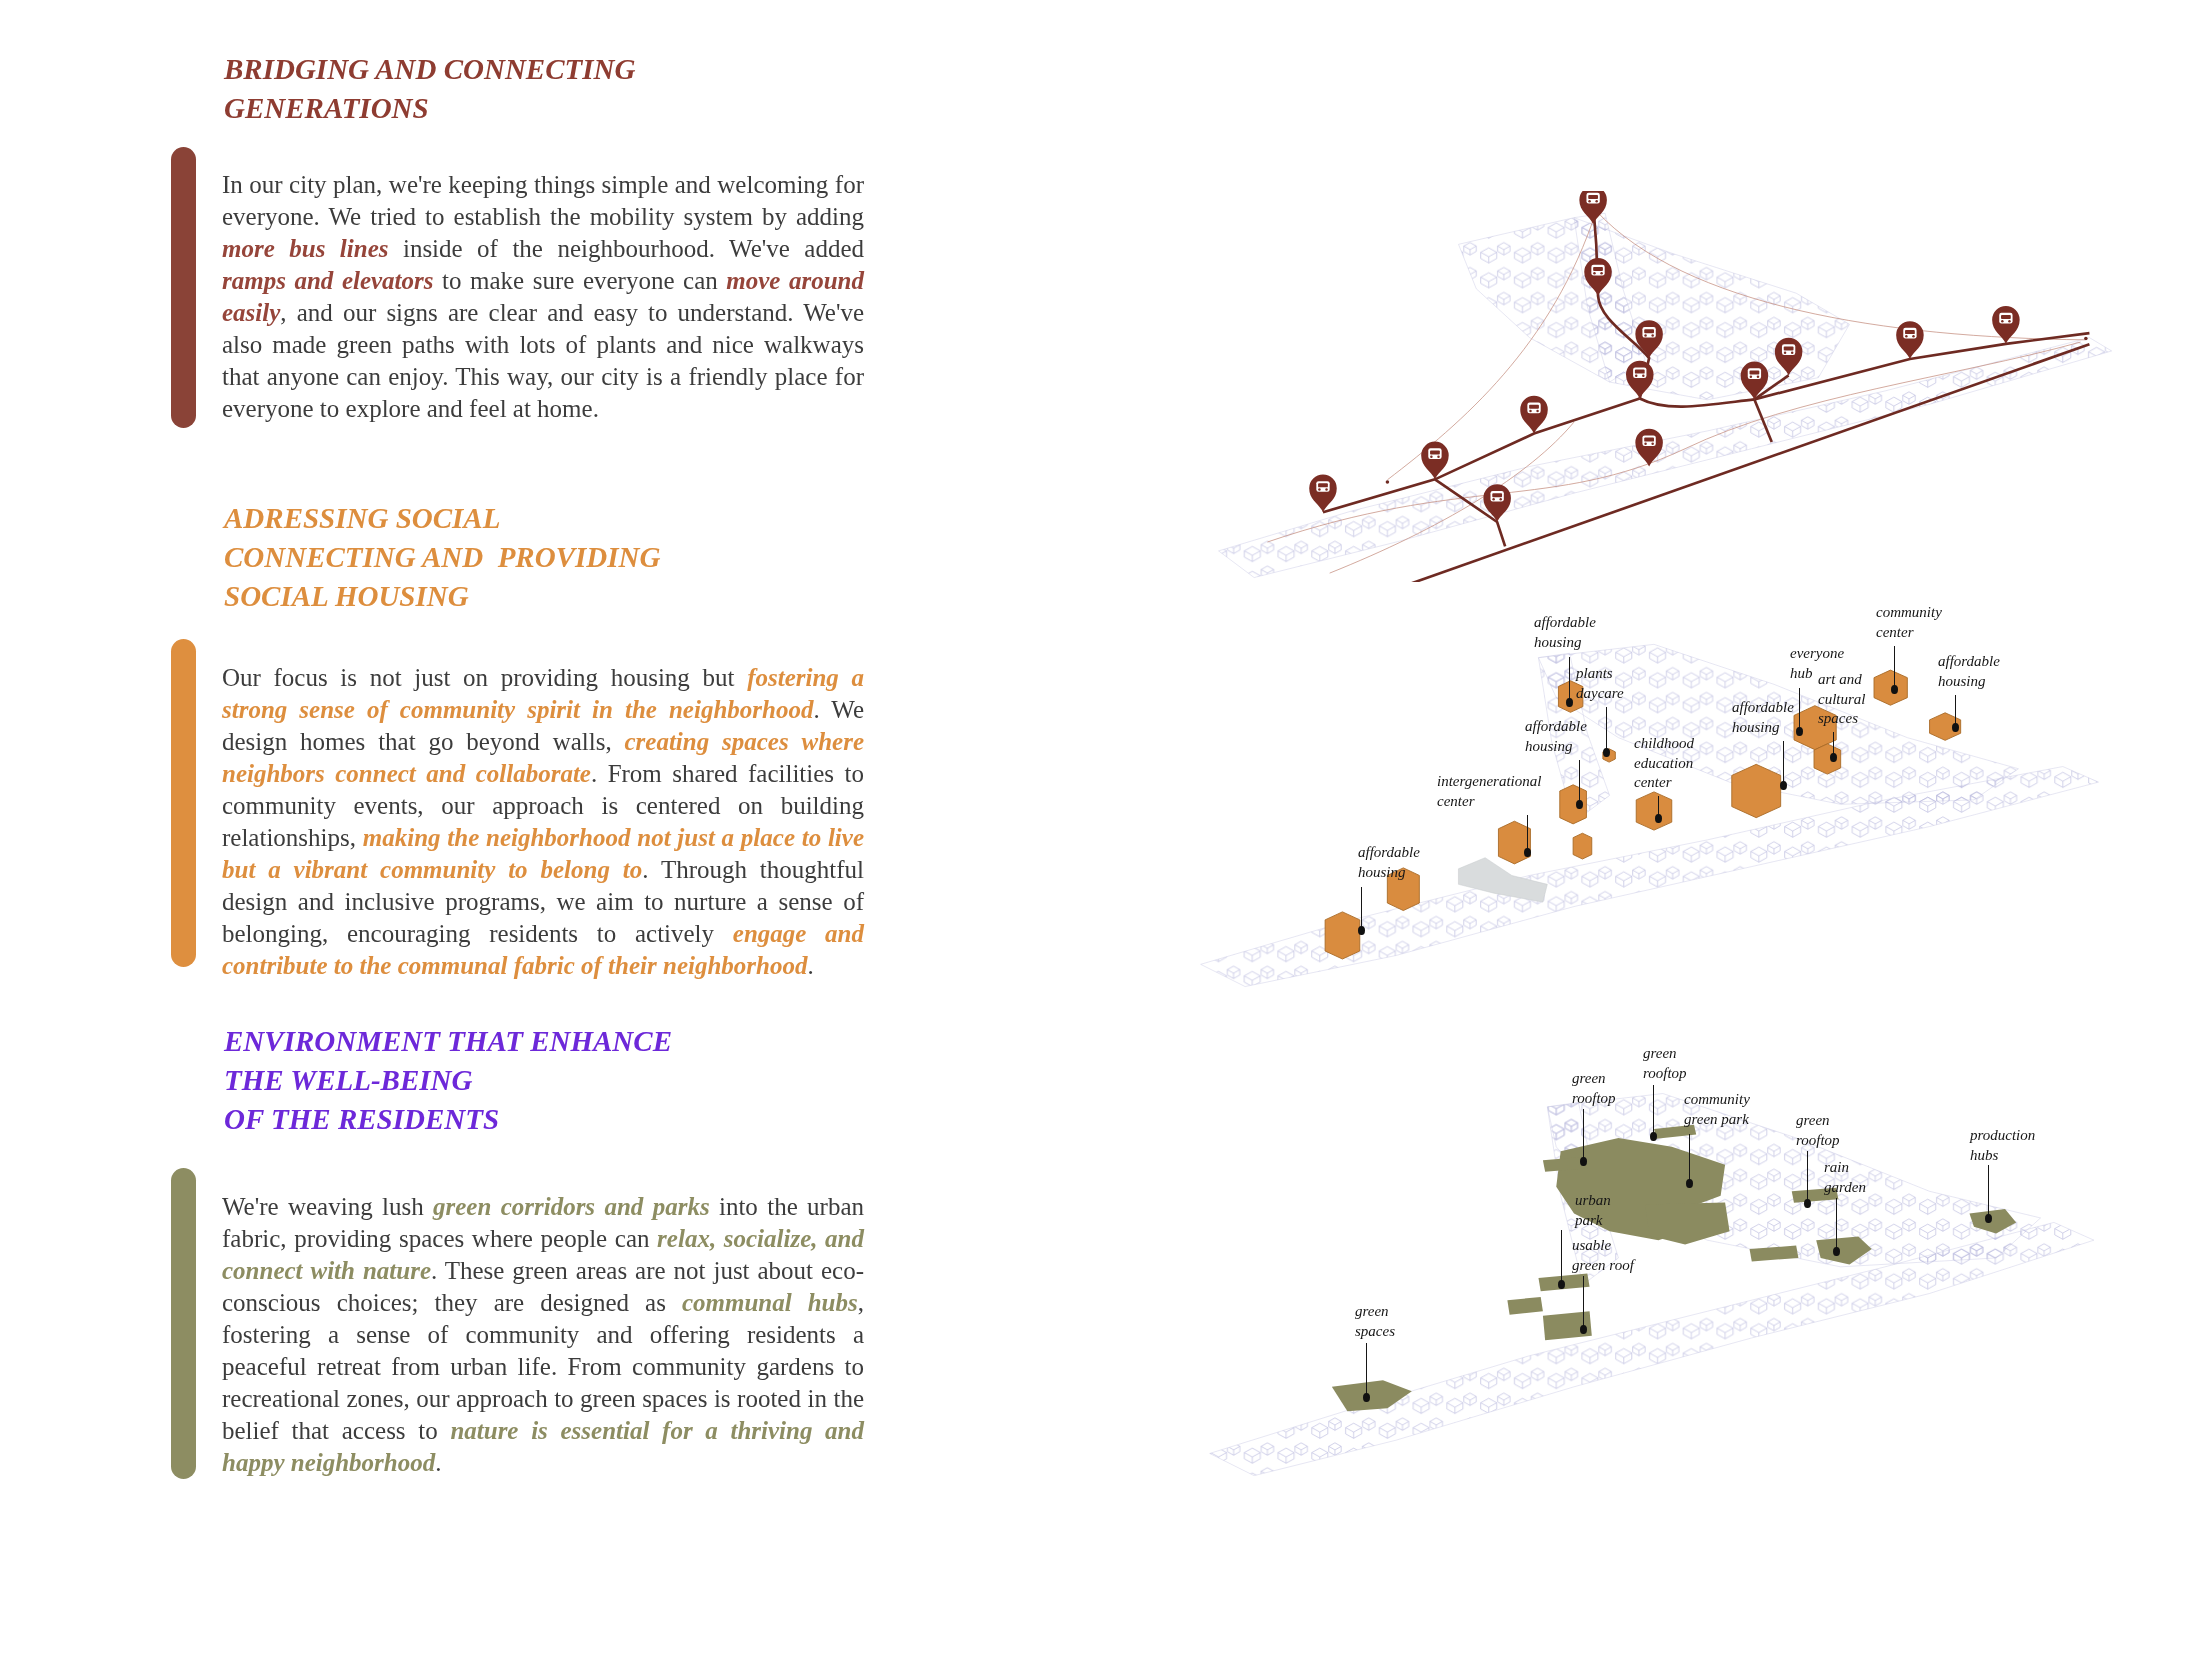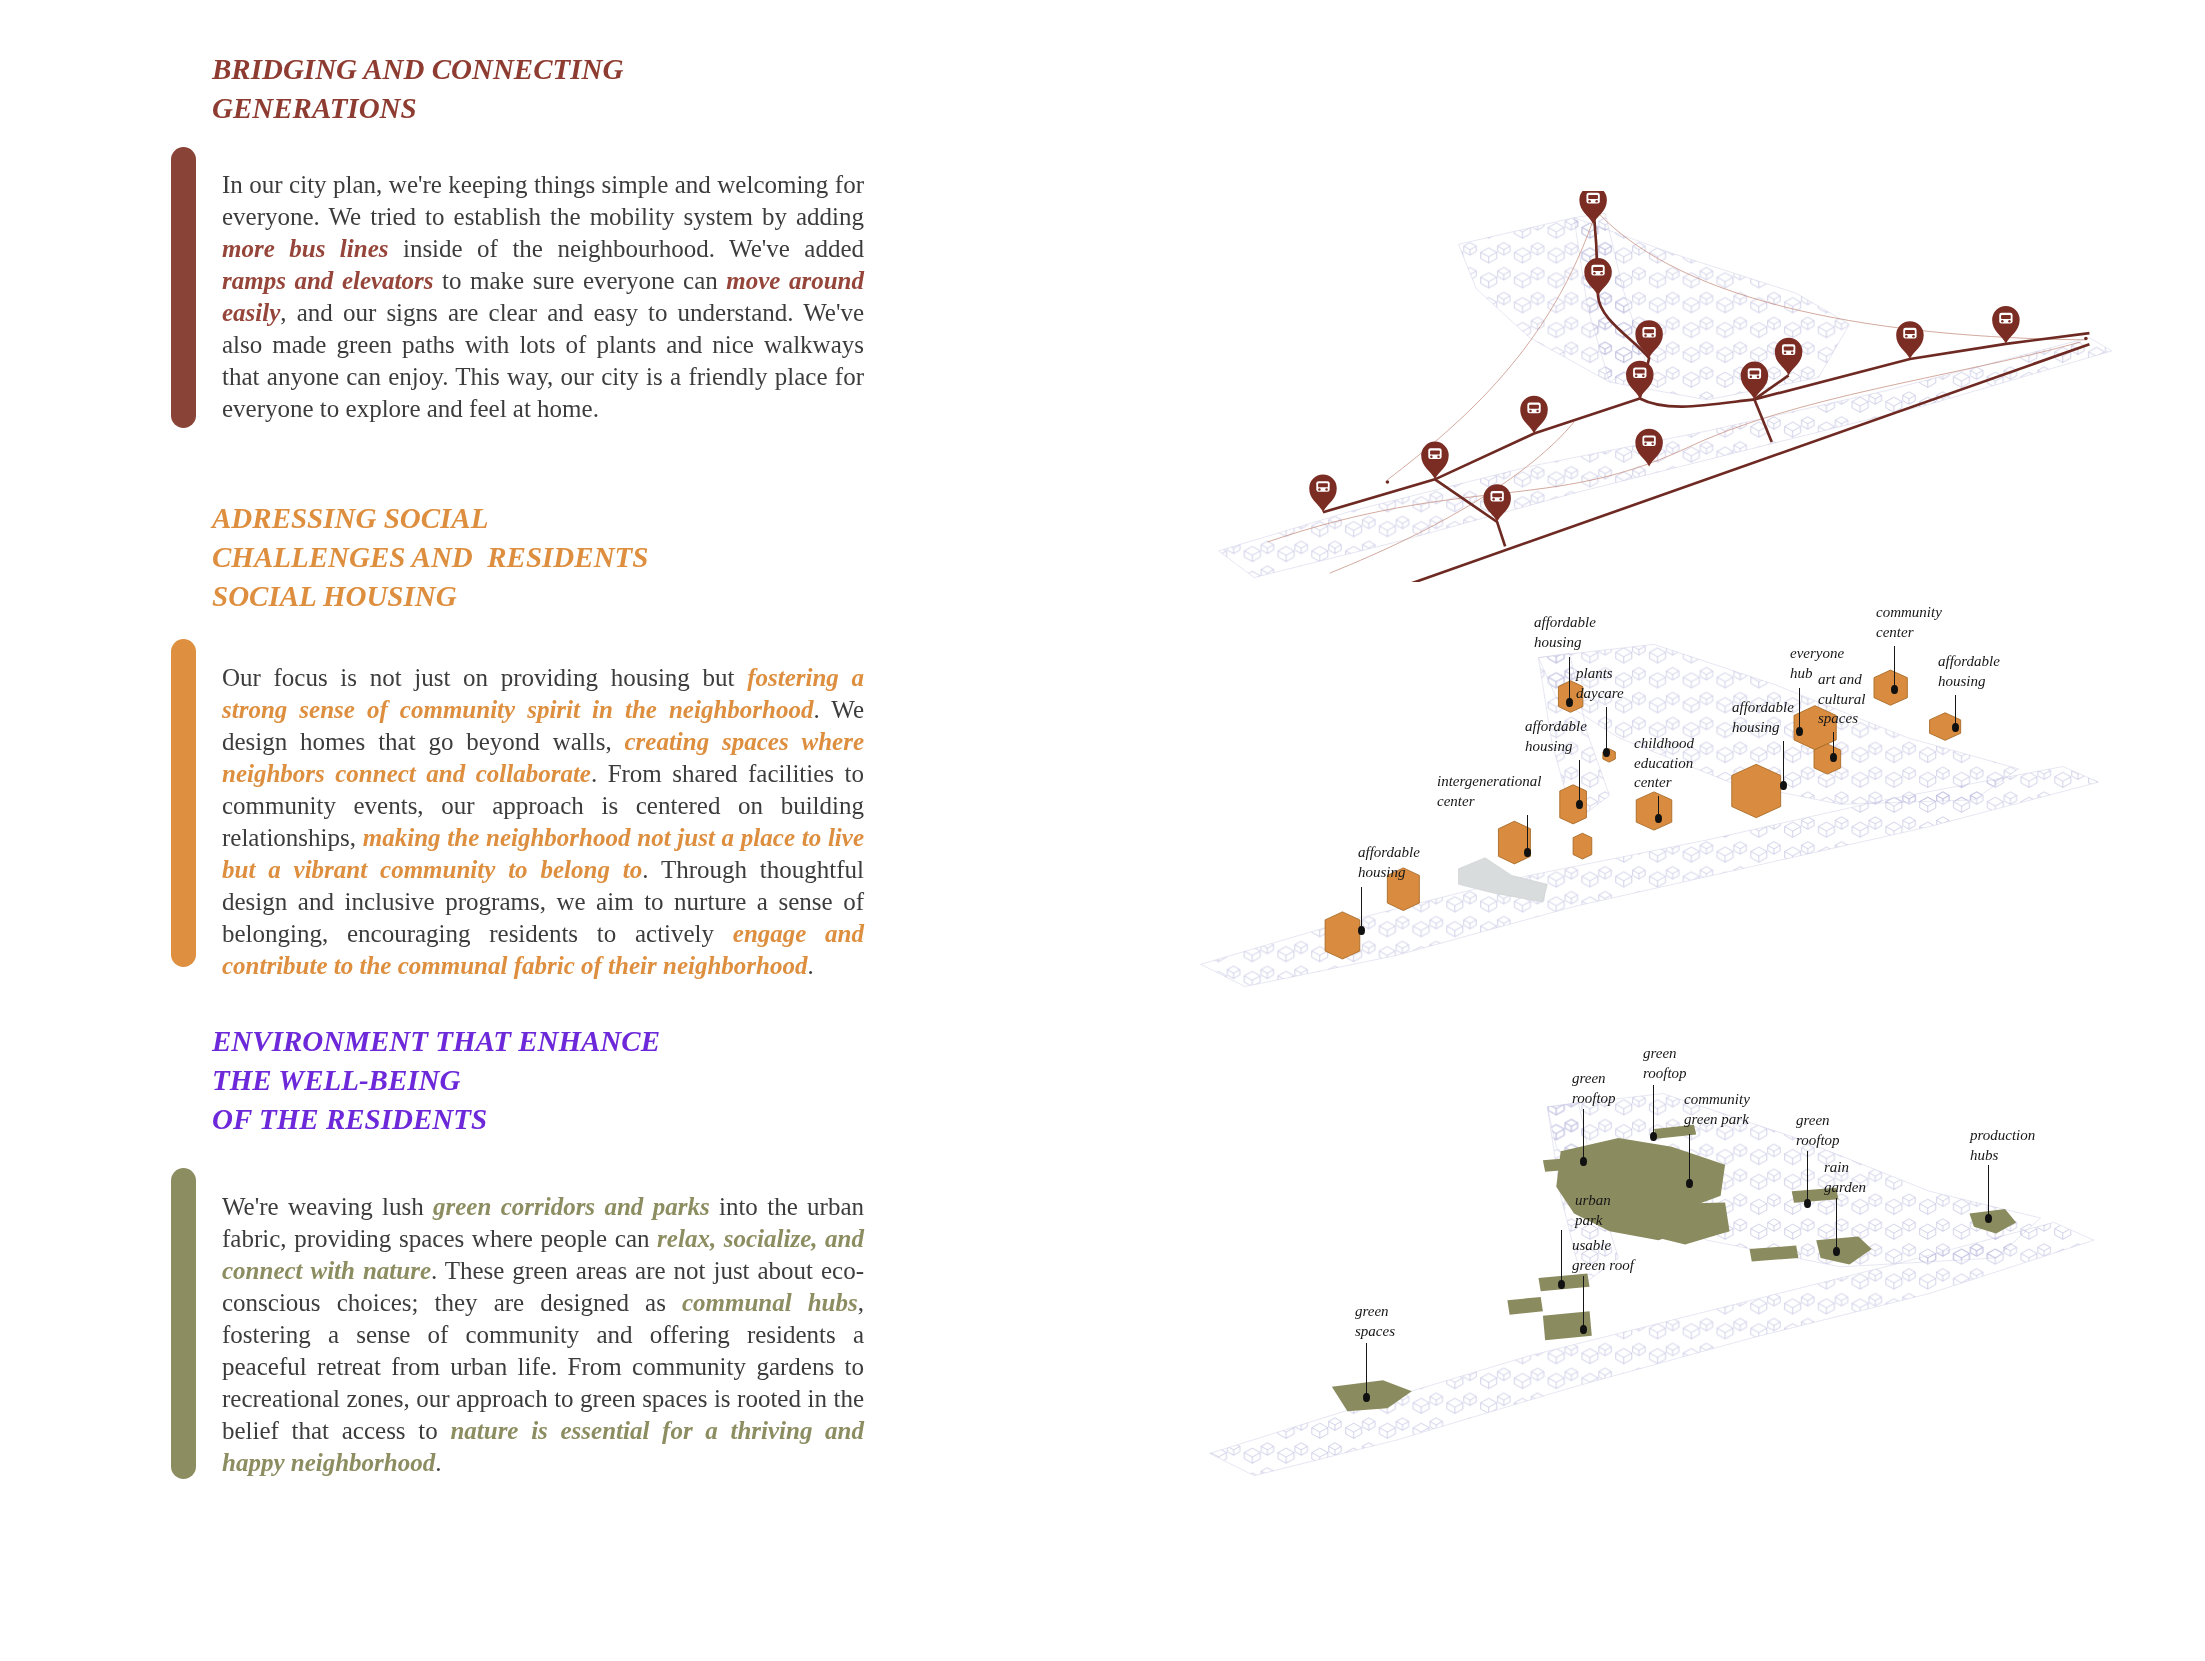--- a/index.html
+++ b/index.html
@@ -5,21 +5,21 @@
   html,body{margin:0;padding:0;}
   body{
     width:2205px;height:1662px;background:#ffffff;position:relative;
     font-family:"Liberation Serif", serif;
   }
   
   .accent-bar{
     position:absolute;width:25px;border-radius:13.3px;
   }
   .section-heading{
-    position:absolute;left:212px;width:667px;
+    position:absolute;left:224px;width:667px;
     font-style:italic;font-weight:bold;font-size:29px;line-height:39px;
     letter-spacing:0px;white-space:pre;
   }
   .para{
     position:absolute;left:222px;width:642px;
     font-size:25px;line-height:32px;color:#3c3c3c;text-align:justify;
   }
   .para .hl{font-style:italic;font-weight:bold;}
   .hl-maroon{color:#96453a;}
   .hl-orange{color:#dd8e3e;}
@@ -48,21 +48,21 @@
 </head>
 <body>
 
 <section>
   <div class="section-heading heading-maroon" style="top:50px;"><div>BRIDGING AND CONNECTING</div><div>GENERATIONS</div></div>
   <div class="accent-bar bar-maroon" style="left:171px;top:147px;height:281px;"></div>
   <p class="para" style="top:144px;"><span>In our city plan, we're keeping things simple and welcoming for everyone. We tried to establish the mobility system by adding </span><span class="hl hl-maroon">more bus lines</span><span> inside of the neighbourhood. We've added </span><span class="hl hl-maroon">ramps and elevators</span><span> to make sure everyone can </span><span class="hl hl-maroon">move around easily</span><span>, and our signs are clear and easy to understand. We've also made green paths with lots of plants and nice walkways that anyone can enjoy. This way, our city is a friendly place for everyone to explore and feel at home.</span></p>
 </section>
 
 <section>
-  <div class="section-heading heading-orange" style="top:499px;"><div>ADRESSING SOCIAL</div><div>CHALLENGES AND  RESIDENTS</div><div>SOCIAL HOUSING</div></div>
+  <div class="section-heading heading-orange" style="top:499px;"><div>ADRESSING SOCIAL</div><div>CONNECTING AND  PROVIDING</div><div>SOCIAL HOUSING</div></div>
   <div class="accent-bar bar-orange" style="left:171px;top:639px;height:328px;"></div>
   <p class="para" style="top:637px;"><span>Our focus is not just on providing housing but </span><span class="hl hl-orange">fostering a strong sense of community spirit in the neighborhood</span><span>. We design homes that go beyond walls, </span><span class="hl hl-orange">creating spaces where neighbors connect and collaborate</span><span>. From shared facilities to community events, our approach is centered on building relationships, </span><span class="hl hl-orange">making the neighborhood not just a place to live but a vibrant community to belong to</span><span>. Through thoughtful design and inclusive programs, we aim to nurture a sense of belonging, encouraging residents to actively </span><span class="hl hl-orange">engage and contribute to the communal fabric of their neighborhood</span><span>.</span></p>
 </section>
 
 <section>
   <div class="section-heading heading-olive" style="top:1022px;"><div>ENVIRONMENT THAT ENHANCE</div><div>THE WELL-BEING</div><div>OF THE RESIDENTS</div></div>
   <div class="accent-bar bar-olive" style="left:171px;top:1168px;height:311px;"></div>
   <p class="para" style="top:1166px;"><span>We're weaving lush </span><span class="hl hl-olive">green corridors and parks</span><span> into the urban fabric, providing spaces where people can </span><span class="hl hl-olive">relax, socialize, and connect with nature</span><span>. These green areas are not just about eco-conscious choices; they are designed as </span><span class="hl hl-olive">communal hubs</span><span>, fostering a sense of community and offering residents a peaceful retreat from urban life. From community gardens to recreational zones, our approach to green spaces is rooted in the belief that access to </span><span class="hl hl-olive">nature is essential for a thriving and happy neighborhood</span><span>.</span></p>
 </section>
 

